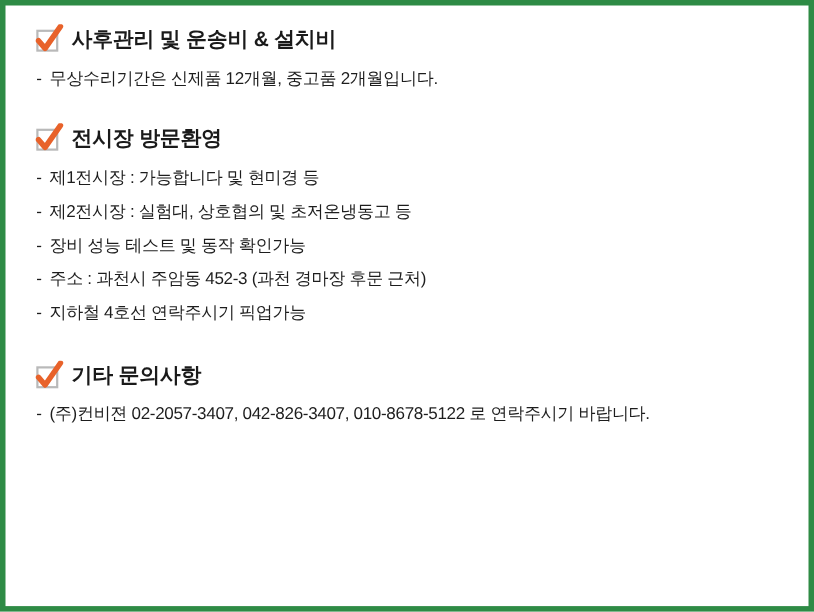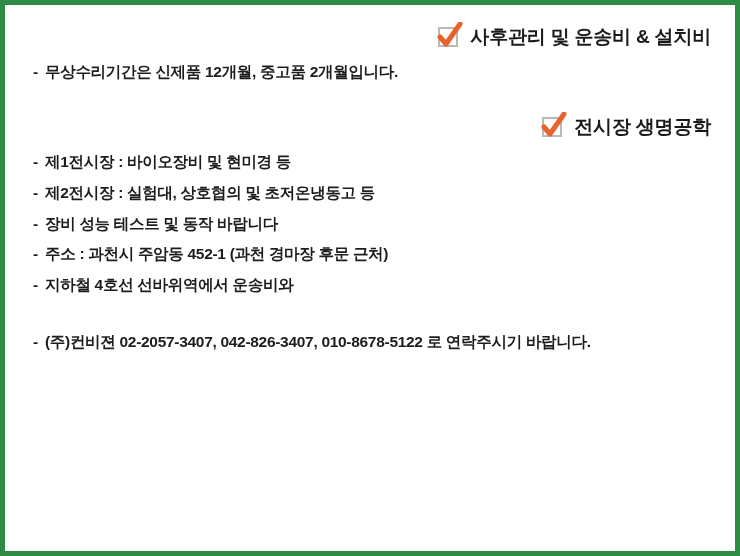--- a/index.html
+++ b/index.html
@@ -34,21 +34,20 @@
     margin-top: 34px;
   }
   .section.gap-mid {
     margin-top: 36px;
   }
   .sec-head {
     display: flex;
     align-items: center;
     gap: 12px;
     margin-bottom: 14px;
-    justify-content: flex-end;
   }
   .check-icon {
     display: inline-block;
     position: relative;
     width: 20px;
     height: 20px;
     flex: 0 0 auto;
     border: 2px solid #b9b9b9;
     box-sizing: border-box;
     background: #ffffff;
@@ -66,21 +65,21 @@
     line-height: 1.1;
   }
   .bullets {
     margin: 0;
     padding: 0;
     list-style: none;
   }
   .bullets li {
     font-size: 15.5px;
     color: #1d1d1d;
-    font-weight: bold;
+    font-weight: normal;
     letter-spacing: -0.3px;
     padding-left: 14px;
     margin-bottom: 11px;
     line-height: 1.35;
     white-space: nowrap;
   }
   .bullets li .dash {
     display: inline-block;
     width: 12px;
     margin-left: -14px;
@@ -113,31 +112,39 @@
       </ul>
     </div>
 
     <div class="section gap-big">
       <div class="sec-head">
         <span class="check-icon">
           <svg width="26" height="28" viewBox="0 0 26 28">
             <path d="M3 15 L9 22 L23 2" stroke="#e8622a" stroke-width="5" fill="none" stroke-linecap="round" stroke-linejoin="round"></path>
           </svg>
         </span>
-        <span class="sec-title">전시장 생명공학</span>
+        <span class="sec-title">전시장 방문환영</span>
       </div>
       <ul class="bullets tight">
-        <li><span class="dash">-</span><span>제1전시장 : 바이오장비 및 현미경 등</span></li>
+        <li><span class="dash">-</span><span>제1전시장 : 가능합니다 및 현미경 등</span></li>
         <li><span class="dash">-</span><span>제2전시장 : 실험대, 상호협의 및 초저온냉동고 등</span></li>
-        <li><span class="dash">-</span><span>장비 성능 테스트 및 동작 바랍니다</span></li>
-        <li><span class="dash">-</span><span>주소 : 과천시 주암동 452-1 (과천 경마장 후문 근처)</span></li>
-        <li><span class="dash">-</span><span>지하철 4호선 선바위역에서 운송비와</span></li>
+        <li><span class="dash">-</span><span>장비 성능 테스트 및 동작 확인가능</span></li>
+        <li><span class="dash">-</span><span>주소 : 과천시 주암동 452-3 (과천 경마장 후문 근처)</span></li>
+        <li><span class="dash">-</span><span>지하철 4호선 연락주시기 픽업가능</span></li>
       </ul>
     </div>
 
     <div class="section gap-mid">
+      <div class="sec-head">
+        <span class="check-icon">
+          <svg width="26" height="28" viewBox="0 0 26 28">
+            <path d="M3 15 L9 22 L23 2" stroke="#e8622a" stroke-width="5" fill="none" stroke-linecap="round" stroke-linejoin="round"></path>
+          </svg>
+        </span>
+        <span class="sec-title">기타 문의사항</span>
+      </div>
       <ul class="bullets last-list">
         <li><span class="dash">-</span><span>(주)컨비젼 02-2057-3407, 042-826-3407, 010-8678-5122 로 연락주시기 바랍니다.</span></li>
       </ul>
     </div>
 
   </div>
 </div>
 
 </body></html>

